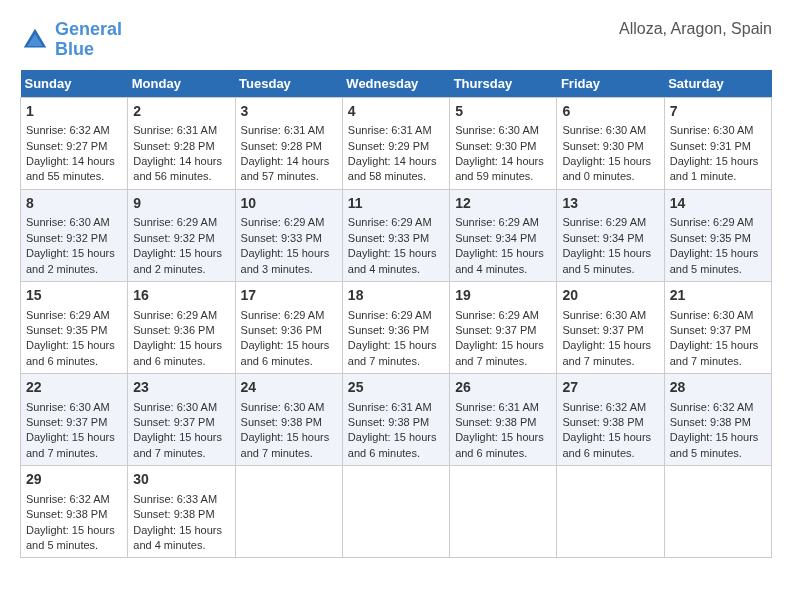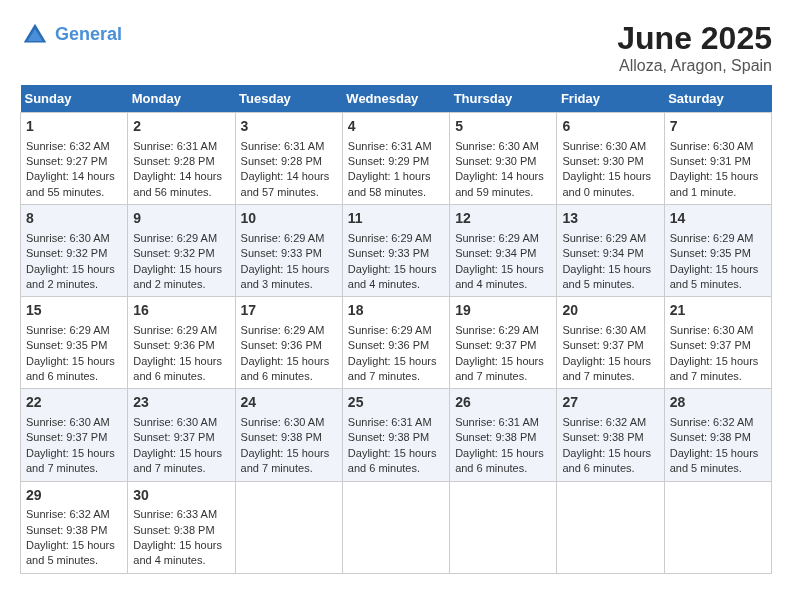--- a/index.html
+++ b/index.html
@@ -91,24 +91,24 @@
 <body>
 
 <div class="header">
   <div class="logo">
     <svg class="logo-icon" viewBox="0 0 40 40">
       <polygon points="20,5 35,30 5,30" fill="#2a6db5"></polygon>
       <polygon points="20,12 30,28 10,28" fill="#4a90d9"></polygon>
     </svg>
     <div class="logo-text">
       <div><span>General</span></div>
+      <div><span style="color:#4a90d9">Blue</span></div>
     </div>
   </div>
   <div class="title-block">
-    <div class="month-title">June 2025</div>
     <div class="location">Alloza, Aragon, Spain</div>
   </div>
 </div>
 
 <table>
   <thead>
     <tr>
     <th>Sunday</th>
         <th>Monday</th>
         <th>Tuesday</th>
@@ -116,21 +116,21 @@
         <th>Thursday</th>
         <th>Friday</th>
         <th>Saturday</th>
       </tr>
   </thead>
   <tbody id="calendar-body">
   <tr>
         <td><span class="day-num">1</span><span>Sunrise: 6:32 AM</span><br><span>Sunset: 9:27 PM</span><br><span>Daylight: 14 hours and 55 minutes.</span></td>
         <td><span class="day-num">2</span><span>Sunrise: 6:31 AM</span><br><span>Sunset: 9:28 PM</span><br><span>Daylight: 14 hours and 56 minutes.</span></td>
         <td><span class="day-num">3</span><span>Sunrise: 6:31 AM</span><br><span>Sunset: 9:28 PM</span><br><span>Daylight: 14 hours and 57 minutes.</span></td>
-        <td><span class="day-num">4</span><span>Sunrise: 6:31 AM</span><br><span>Sunset: 9:29 PM</span><br><span>Daylight: 1 hours and 58 minutes.</span></td>
+        <td><span class="day-num">4</span><span>Sunrise: 6:31 AM</span><br><span>Sunset: 9:29 PM</span><br><span>Daylight: 14 hours and 58 minutes.</span></td>
         <td><span class="day-num">5</span><span>Sunrise: 6:30 AM</span><br><span>Sunset: 9:30 PM</span><br><span>Daylight: 14 hours and 59 minutes.</span></td>
         <td><span class="day-num">6</span><span>Sunrise: 6:30 AM</span><br><span>Sunset: 9:30 PM</span><br><span>Daylight: 15 hours and 0 minutes.</span></td>
         <td><span class="day-num">7</span><span>Sunrise: 6:30 AM</span><br><span>Sunset: 9:31 PM</span><br><span>Daylight: 15 hours and 1 minute.</span></td>
       </tr>
       <tr>
         <td><span class="day-num">8</span><span>Sunrise: 6:30 AM</span><br><span>Sunset: 9:32 PM</span><br><span>Daylight: 15 hours and 2 minutes.</span></td>
         <td><span class="day-num">9</span><span>Sunrise: 6:29 AM</span><br><span>Sunset: 9:32 PM</span><br><span>Daylight: 15 hours and 2 minutes.</span></td>
         <td><span class="day-num">10</span><span>Sunrise: 6:29 AM</span><br><span>Sunset: 9:33 PM</span><br><span>Daylight: 15 hours and 3 minutes.</span></td>
         <td><span class="day-num">11</span><span>Sunrise: 6:29 AM</span><br><span>Sunset: 9:33 PM</span><br><span>Daylight: 15 hours and 4 minutes.</span></td>
         <td><span class="day-num">12</span><span>Sunrise: 6:29 AM</span><br><span>Sunset: 9:34 PM</span><br><span>Daylight: 15 hours and 4 minutes.</span></td>

